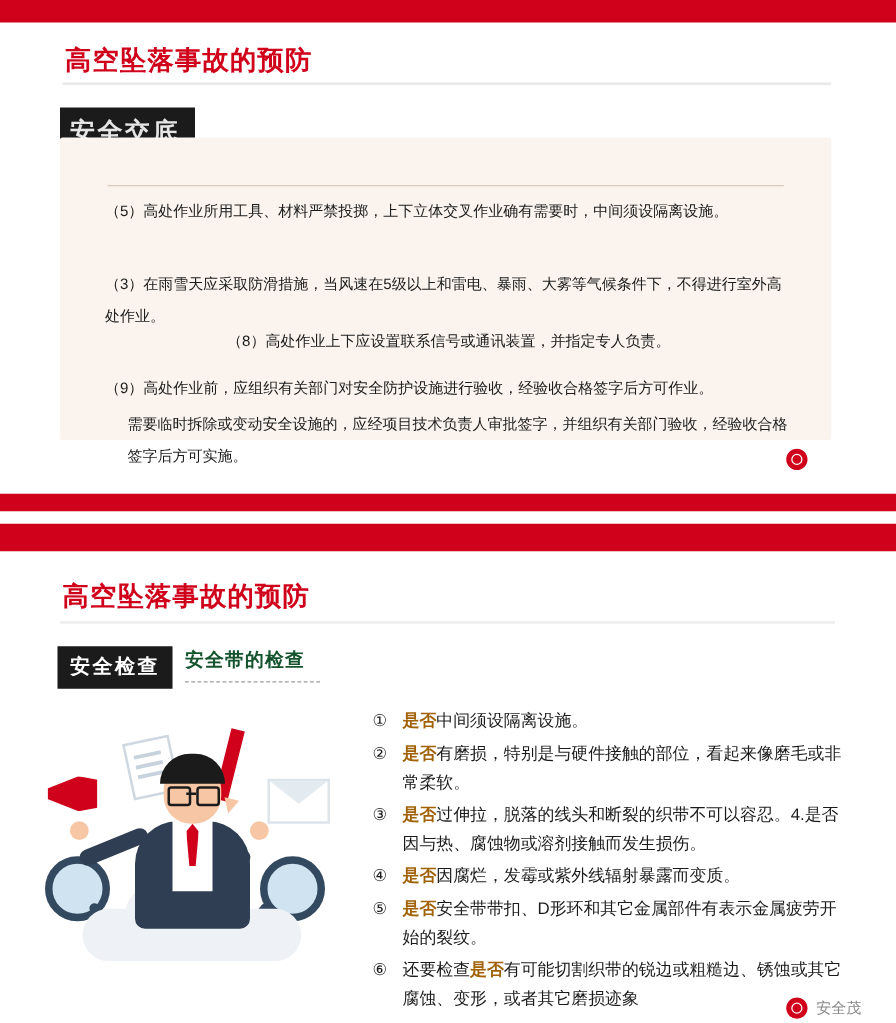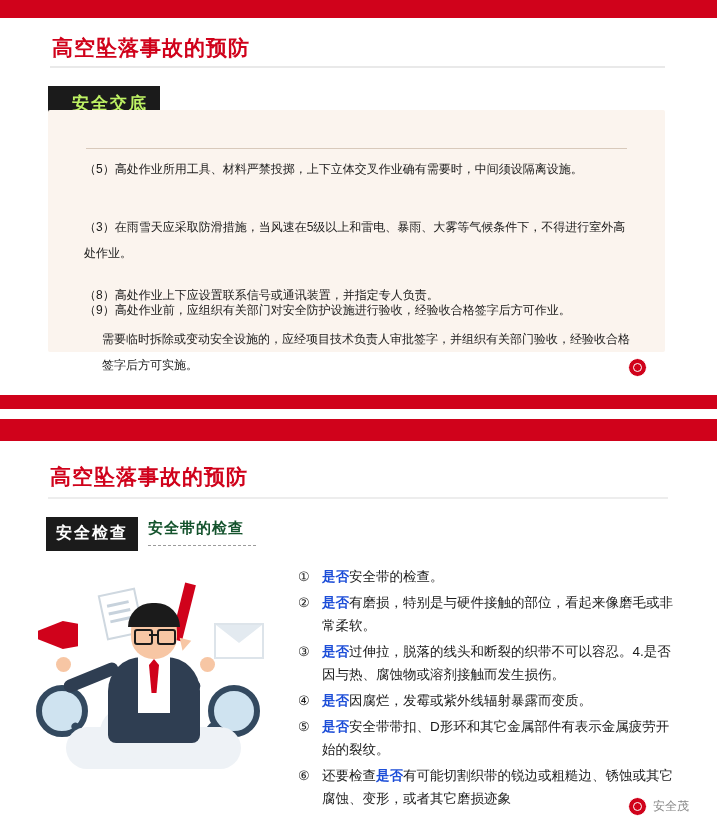--- a/index.html
+++ b/index.html
@@ -55,24 +55,24 @@
     top: 66px;
     width: 615px;
     height: 2px;
     background: #e9e9e9;
   }
   .tag-black {
     position: absolute;
     left: 48px;
     top: 86px;
     background: #1b1b1b;
-    color: #bef264;
-    font-size: 17px;
+    color: #e5e5e5;
+    font-size: 20px;
     font-weight: bold;
-    padding: 6px 12px 7px 24px;
+    padding: 6px 12px 7px 8px;
     letter-spacing: 2px;
   }
   .content-box {
     position: absolute;
     left: 48px;
     top: 110px;
     width: 617px;
     height: 242px;
     background: #fbf4ee;
     border-radius: 2px;
@@ -99,21 +99,21 @@
     position: absolute;
     left: 36px;
     width: 550px;
     font-size: 12px;
     color: #1b1b1b;
     line-height: 26px;
   }
   .p1 { top: 46px; }
   .p2 { top: 75px; }
   .p3 { top: 104px; }
-  .p4 { top: 172px; }
+  .p4 { top: 150px; text-align: center; }
   .p5 { top: 187px; }
   .p6 { top: 216px; left: 54px; width: 535px;}
   .wm {
     position: absolute;
     display: flex;
     align-items: center;
     color: #ffffff;
     font-size: 12px;
   }
   .wm-1 { right: 28px; top: 358px; }
@@ -215,21 +215,21 @@
     line-height: 23px;
     color: #1b1b1b;
   }
   .num {
     flex: 0 0 24px;
     color: #1b1b1b;
     font-size: 13px;
     line-height: 23px;
   }
   .item-text { flex: 1; }
-  .item-text b { color: #1d4ed8; font-weight: bold; }
+  .item-text b { color: #a16207; font-weight: bold; }
   
   .illus {
     position: absolute;
     left: 28px;
     top: 160px;
     width: 250px;
     height: 215px;
   }
   .cloud {
     position: absolute;
@@ -495,21 +495,21 @@
       <div class="head"></div>
       <div class="hair"></div>
       <div class="glasses-l"></div>
       <div class="glasses-r"></div>
       <div class="glass-bridge"></div>
     </div>
 
     <div class="list">
       <div class="list-item">
         <span class="num">①</span>
-        <span class="item-text"><b>是否</b><span>安全带的检查。</span></span>
+        <span class="item-text"><b>是否</b><span>中间须设隔离设施。</span></span>
       </div>
       <div class="list-item">
         <span class="num">②</span>
         <span class="item-text"><b>是否</b><span>有磨损，特别是与硬件接触的部位，看起来像磨毛或非常柔软。</span></span>
       </div>
       <div class="list-item">
         <span class="num">③</span>
         <span class="item-text"><b>是否</b><span>过伸拉，脱落的线头和断裂的织带不可以容忍。4.是否因与热、腐蚀物或溶剂接触而发生损伤。</span></span>
       </div>
       <div class="list-item">

